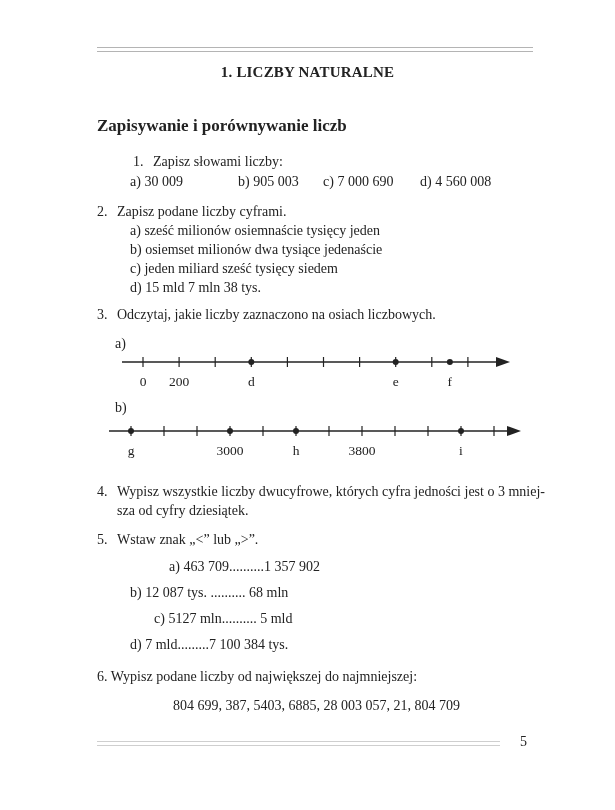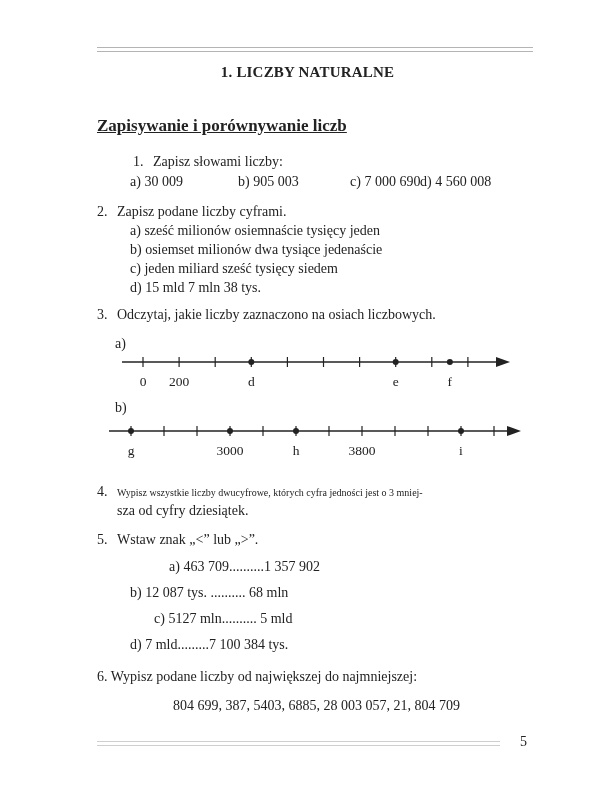--- a/index.html
+++ b/index.html
@@ -6,38 +6,38 @@
   body { width: 615px; height: 810px; position: relative; overflow: hidden;
          font-family: "DejaVu Serif", "Liberation Serif", serif; color: #222; }
   .abs { position: absolute; }
   .rule-top { left: 97px; width: 436px; top: 47px; height: 5px;
               border-top: 1.5px solid #b4b4b4; border-bottom: 1.5px solid #b4b4b4; box-sizing: border-box; }
   .rule-bottom { left: 97px; width: 403px; top: 741px; height: 5px;
                  border-top: 1.5px solid #cfcfcf; border-bottom: 1.5px solid #cfcfcf; box-sizing: border-box; }
   .page-num { left: 520px; top: 734px; font-size: 14px; font-family: "Liberation Serif", serif; }
   .title { left: 0; width: 615px; top: 64px; text-align: center;
            font-family: "Liberation Serif", serif; font-weight: bold; font-size: 15px; letter-spacing: 0.2px; }
-  .subtitle { left: 97px; top: 116px; font-family: "Liberation Serif", serif; font-weight: bold; font-size: 17px; text-decoration: underline; }
+  .subtitle { left: 97px; top: 116px; font-family: "Liberation Serif", serif; font-weight: bold; font-size: 17px; }
   .txt { font-family: "Liberation Serif", serif; font-size: 14px; white-space: nowrap; }
   .num { display: inline-block; width: 20px; }
   svg text { font-family: "Liberation Serif", serif; font-size: 13.5px; fill: #222; }
 </style>
 </head>
 <body>
 
 <div class="abs rule-top"></div>
 <div class="abs title">1. LICZBY NATURALNE</div>
 <div class="abs subtitle">Zapisywanie i porównywanie liczb</div>
 
 <div class="abs txt" style="left:97px; top:154px;margin-left:36px;">
   <span class="num">1.</span><span>Zapisz słowami liczby:</span>
 </div>
 <div class="abs txt" style="left:130px; top:174px;">a) 30 009</div>
 <div class="abs txt" style="left:226px; top:174px;padding-left:12px;">b) 905 003</div>
-<div class="abs txt" style="left:323px; top:174px;margin-left:27px;">c) 7 000 690</div>
+<div class="abs txt" style="left:323px; top:174px;">c) 7 000 690</div>
 <div class="abs txt" style="left:420px; top:174px;">d) 4 560 008</div>
 
 <div class="abs txt" style="left:97px; top:204px;">
   <span class="num">2.</span><span>Zapisz podane liczby cyframi.</span>
 </div>
 <div class="abs txt" style="left:130px; top:223px;">a) sześć milionów osiemnaście tysięcy jeden</div>
 <div class="abs txt" style="left:130px; top:242px;">b) osiemset milionów dwa tysiące jedenaście</div>
 <div class="abs txt" style="left:130px; top:261px;">c) jeden miliard sześć tysięcy siedem</div>
 <div class="abs txt" style="left:130px; top:280px;">d) 15 mld 7 mln 38 tys.</div>
 
@@ -88,21 +88,21 @@
     <circle cx="230" cy="13" r="3" fill="#222"></circle>
     <text x="230" y="37" text-anchor="middle">3000</text>
     <circle cx="296" cy="13" r="3" fill="#222"></circle>
     <text x="296" y="37" text-anchor="middle">h</text>
     <text x="362" y="37" text-anchor="middle">3800</text>
     <circle cx="461" cy="13" r="3" fill="#222"></circle>
     <text x="461" y="37" text-anchor="middle">i</text>
   </svg>
 
 <div class="abs txt" style="left:97px; top:484px;">
-  <span class="num">4.</span><span style="font-size:10px;">Wypisz wszystkie liczby dwucyfrowe, których cyfra jedności jest o 3 mniej-</span>
+  <span class="num">4.</span><span style="font-size:14px;">Wypisz wszystkie liczby dwucyfrowe, których cyfra jedności jest o 3 mniej-</span>
 </div>
 <div class="abs txt" style="left:117px; top:503px;">sza od cyfry dziesiątek.</div>
 
 <div class="abs txt" style="left:97px; top:532px;">
   <span class="num">5.</span><span>Wstaw znak „&lt;” lub „&gt;”.</span>
 </div>
 <div class="abs txt" style="left:130px; top:559px;margin-left:39px;">a)  463 709..........1 357 902</div>
 <div class="abs txt" style="left:130px; top:585px;">b)  12 087 tys. .......... 68 mln</div>
 <div class="abs txt" style="left:130px; top:611px;margin-left:24px;">c)  5127 mln..........   5 mld</div>
 <div class="abs txt" style="left:130px; top:637px;">d) 7 mld.........7 100 384 tys.</div>

